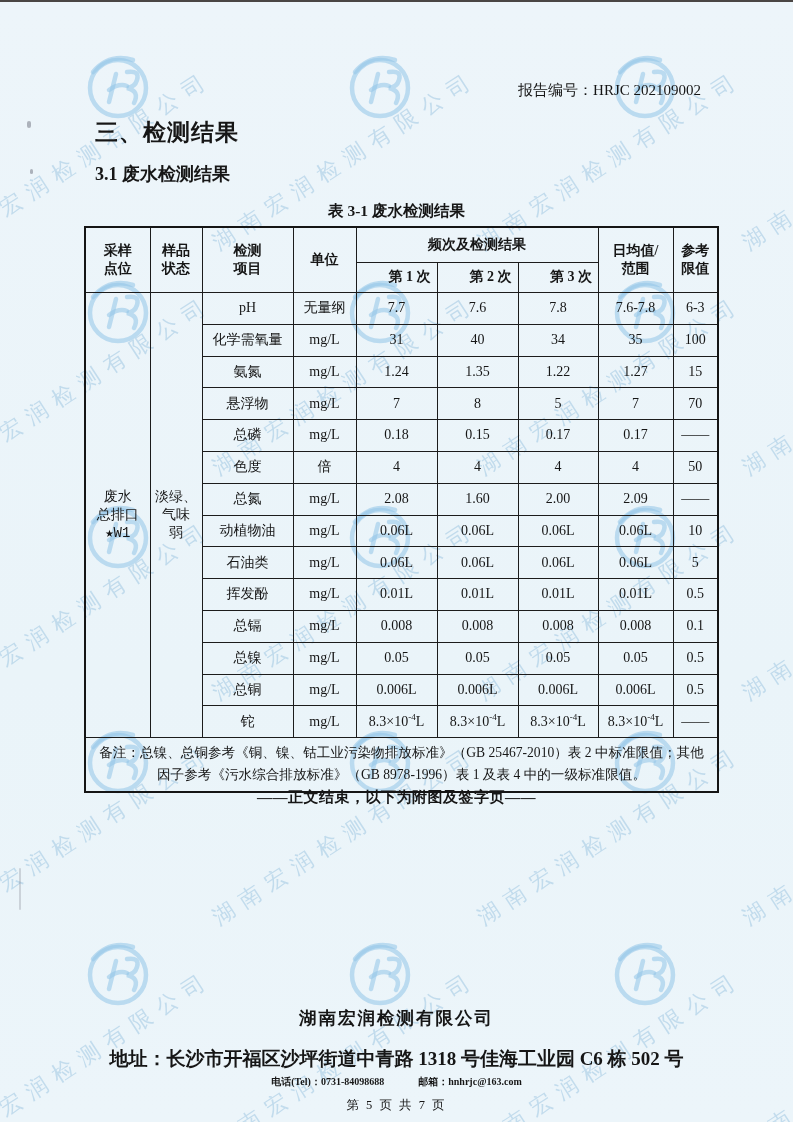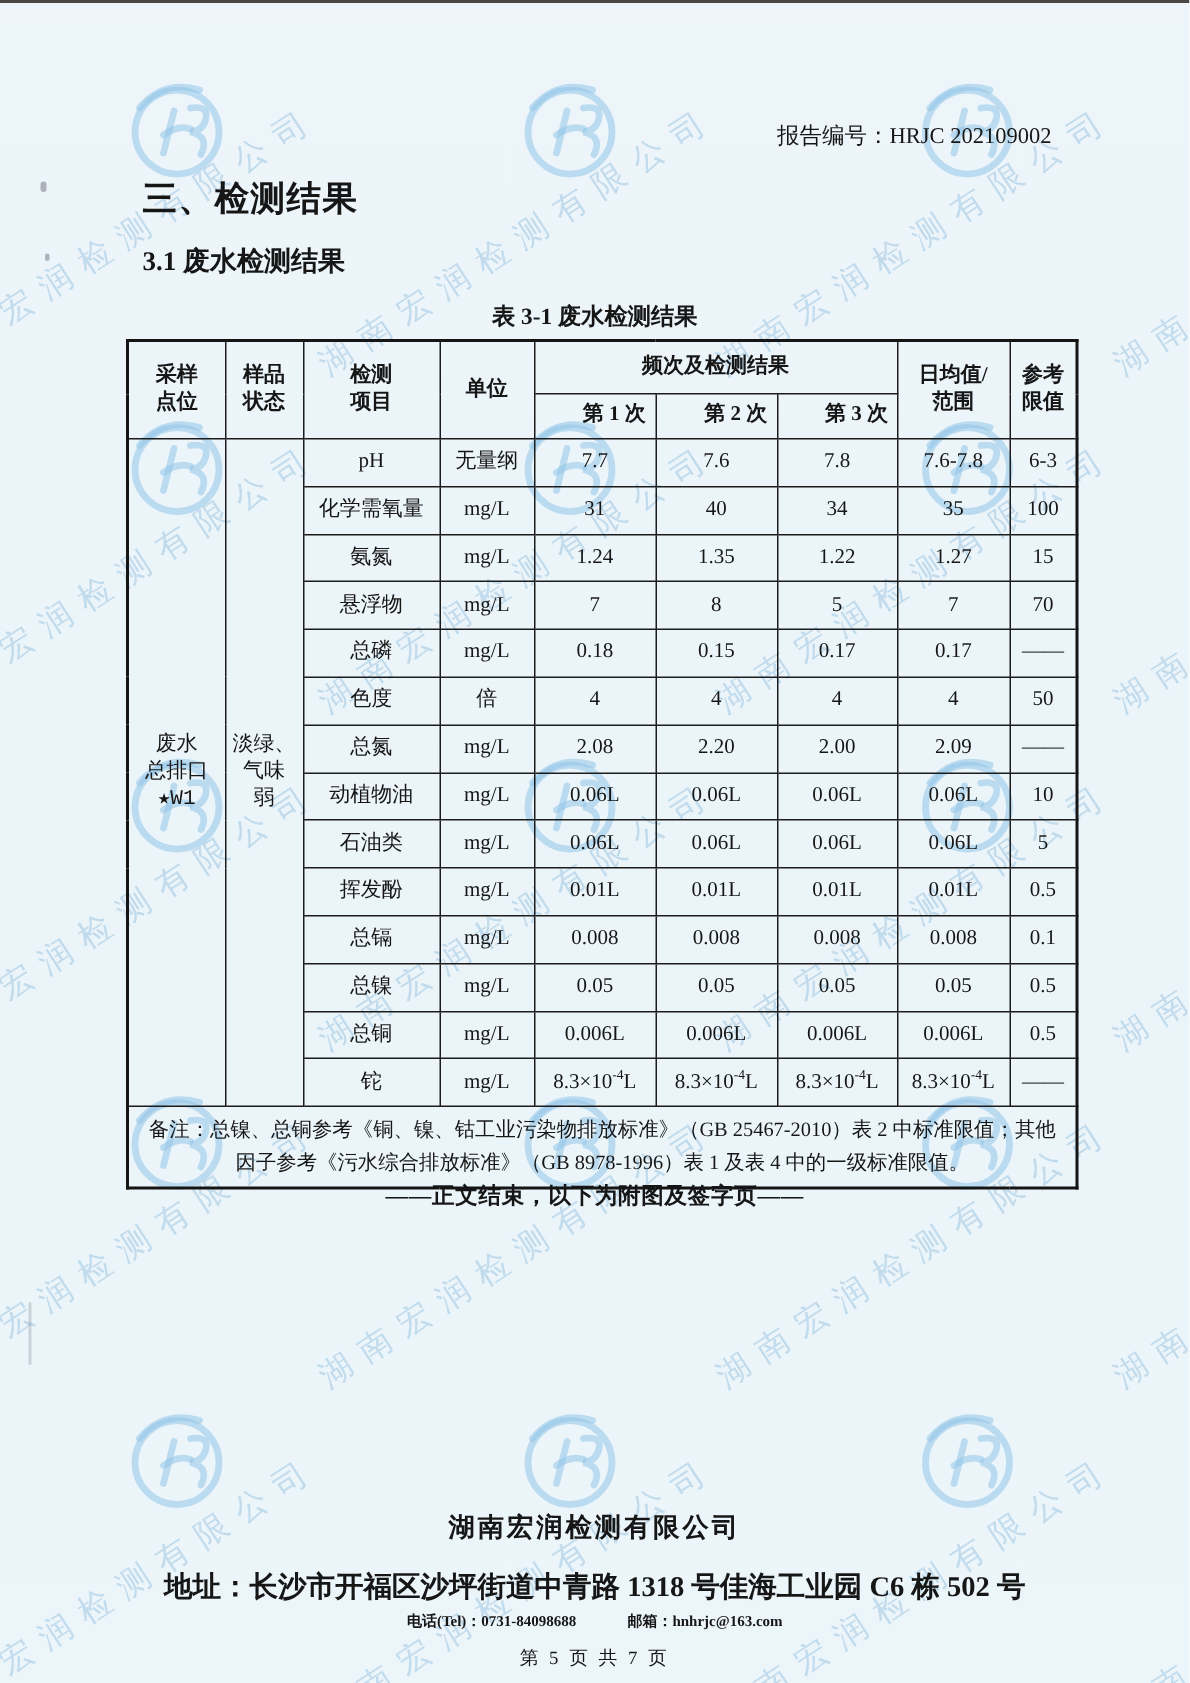--- a/index.html
+++ b/index.html
@@ -289,21 +289,21 @@
             <td class="sup-val">4</td>
             <td class="sup-val">4</td>
             <td class="sup-val">4</td>
             <td class="sup-val">4</td>
             <td>50</td>
           </tr>
           <tr>
             <td>总氮</td>
             <td>mg/L</td>
             <td class="sup-val">2.08</td>
-            <td class="sup-val">2.20</td>
+            <td class="sup-val">1.60</td>
             <td class="sup-val">2.00</td>
             <td class="sup-val">2.09</td>
             <td>——</td>
           </tr>
           <tr>
             <td>动植物油</td>
             <td>mg/L</td>
             <td class="sup-val">0.06L</td>
             <td class="sup-val">0.06L</td>
             <td class="sup-val">0.06L</td>

